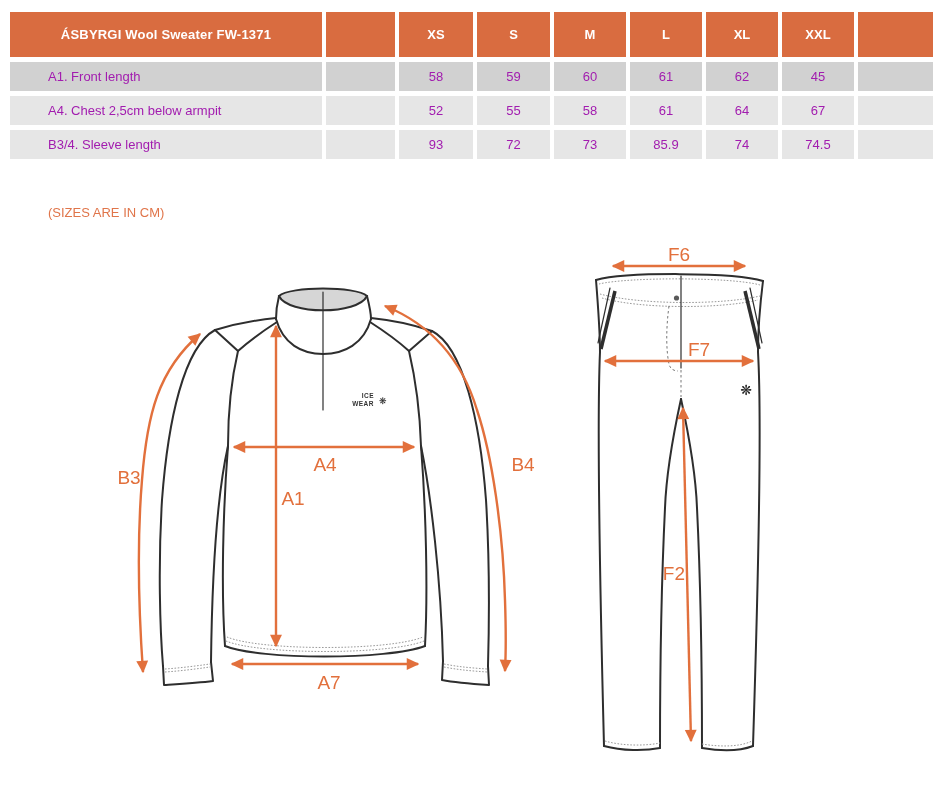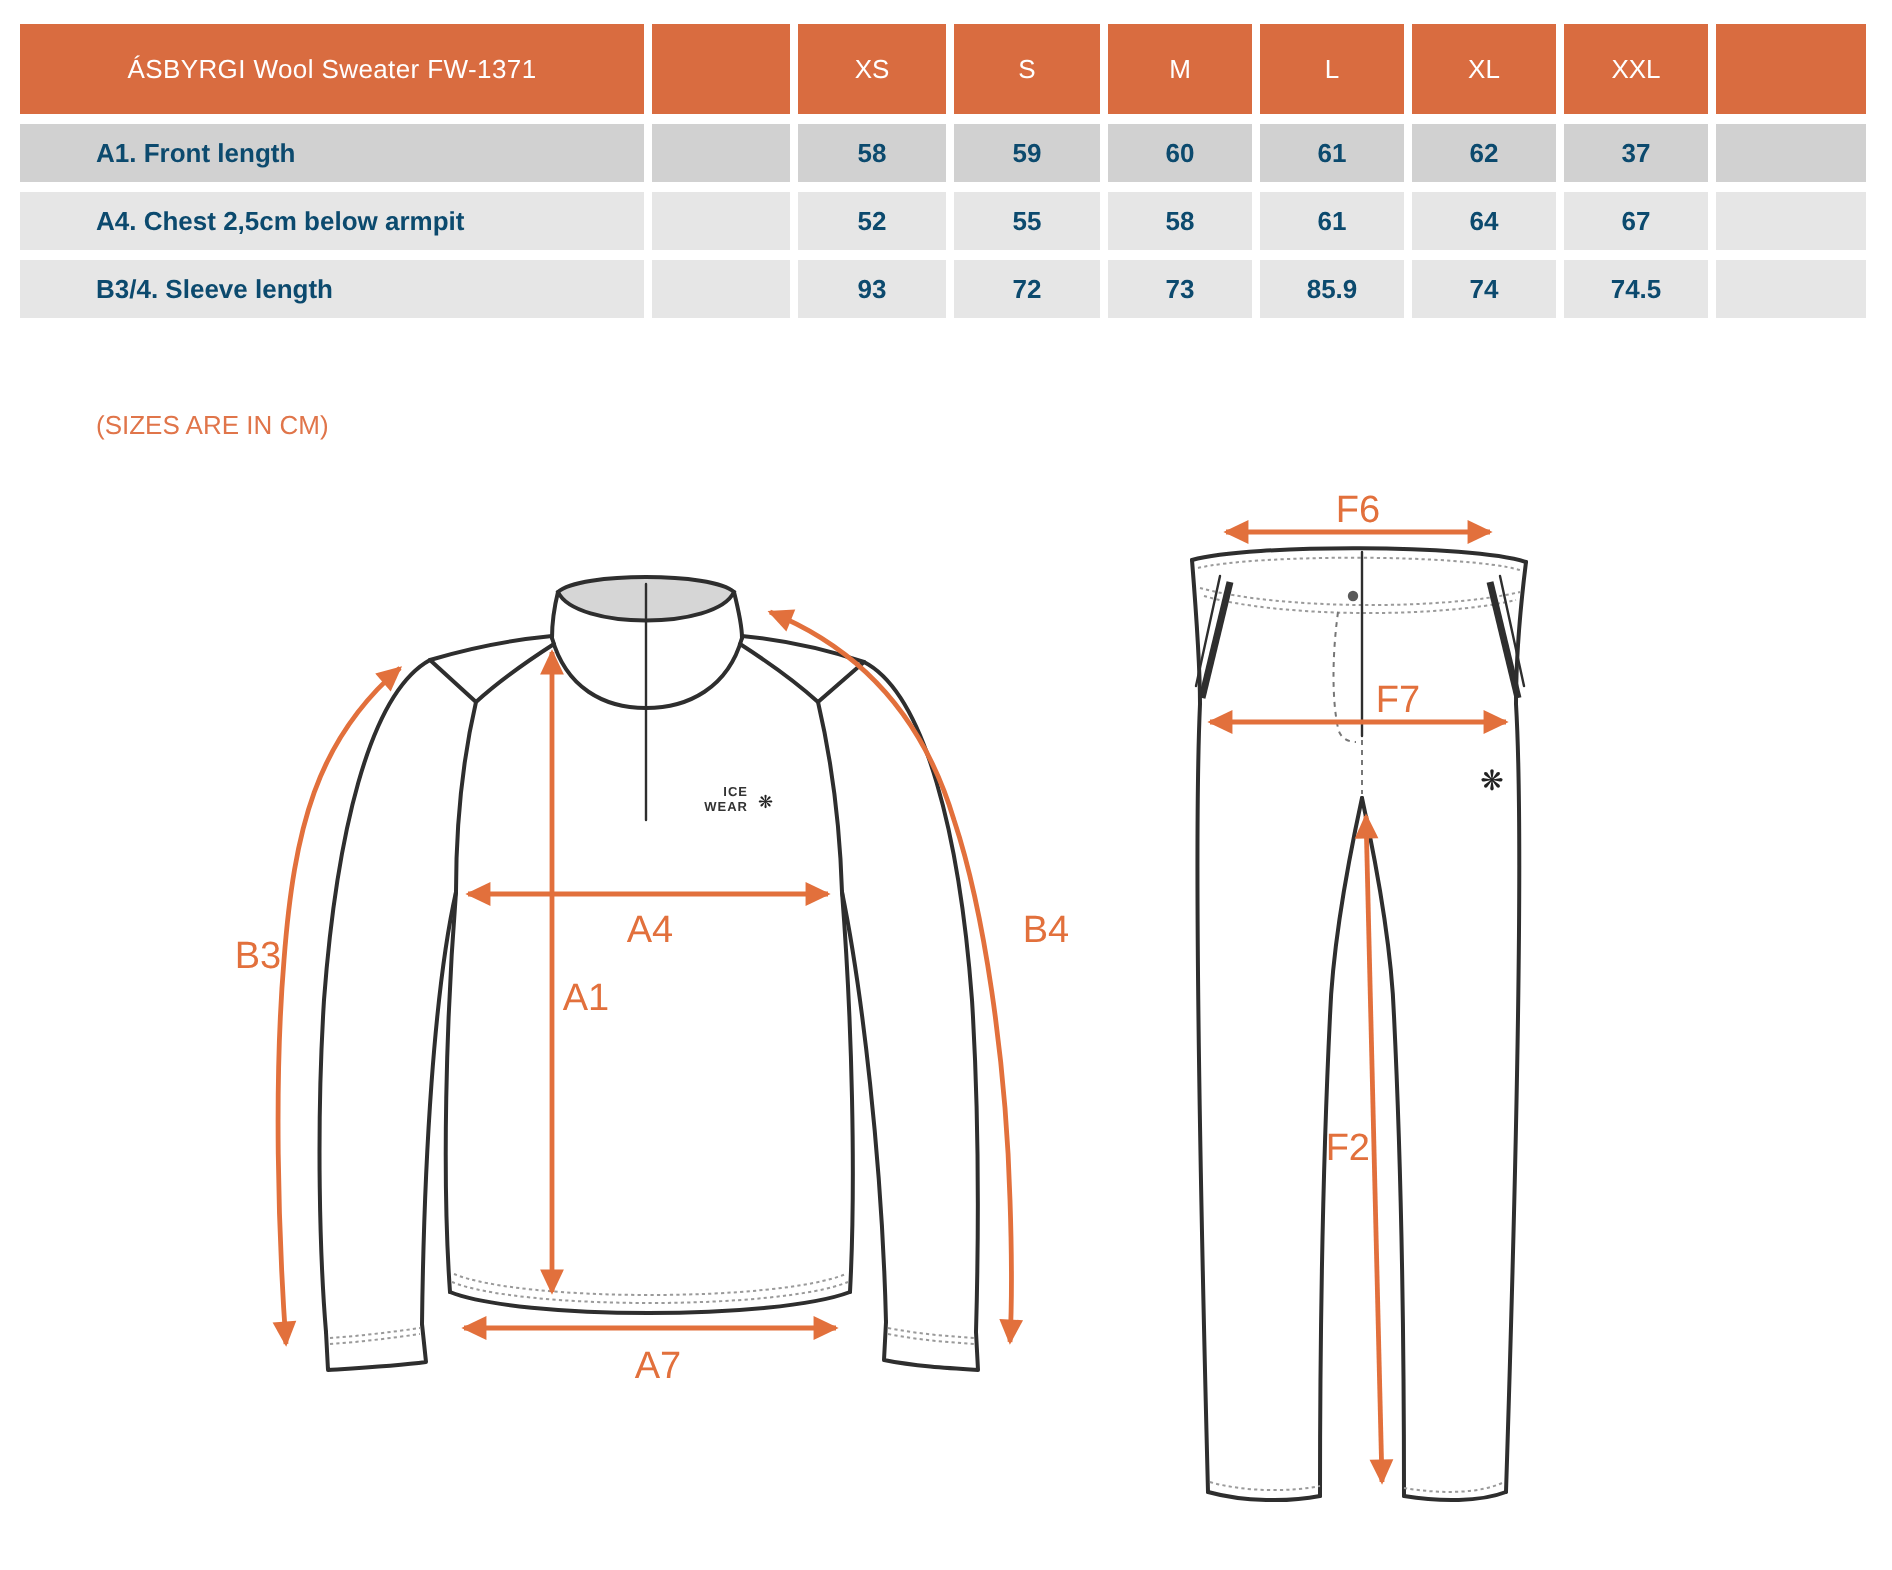--- a/index.html
+++ b/index.html
@@ -2,23 +2,23 @@
 <html><head>
 <meta charset="utf-8">
 <style>
   html,body{margin:0;padding:0;}
   .page{position:relative;width:946px;height:785px;background:#ffffff;overflow:hidden;
         font-family:"Liberation Sans", sans-serif;}
   
   table.size-table{border-collapse:separate;border-spacing:4px 5px;table-layout:fixed;
         width:931px;margin:7px 0 0 6px;}
   table.size-table td,table.size-table th{padding:0;vertical-align:middle;overflow:hidden;white-space:nowrap;}
-  tr.hdr th{height:45px;background:#d96c40;color:#ffffff;font-weight:normal;font-size:13px;text-align:center;}
+  tr.hdr th{height:45px;background:#d96c40;color:#ffffff;font-weight:bold;font-size:13px;text-align:center;}
   th.title-cell{text-align:left;padding-left:44px;font-size:15px;letter-spacing:.2px;}
-  tr.data td{height:29px;font-size:13px;color:#0c4a6e;text-align:center;font-weight:bold;}
+  tr.data td{height:29px;font-size:13px;color:#a21caf;text-align:center;}
   tr.data td.lbl{text-align:left;padding-left:38px;}
   tr.shade-a td{background:#d1d1d1;}
   tr.shade-b td{background:#e6e6e6;}
   
   .units-note{position:absolute;left:48px;top:205px;font-size:13px;color:#e0754a;}
   
   svg.diagrams{position:absolute;left:0;top:230px;}
   .outline{fill:none;stroke:#2e2e2e;stroke-width:2;stroke-linecap:round;stroke-linejoin:round;}
   .thin{fill:none;stroke:#2e2e2e;stroke-width:1.2;stroke-linecap:round;}
   .stitch{fill:none;stroke:#9a9a9a;stroke-width:1;stroke-dasharray:1.6 1.6;}
@@ -58,21 +58,21 @@
       <th></th>
     </tr>
     <tr class="data shade-a">
       <td class="lbl">A1. Front length</td>
       <td></td>
       <td>58</td>
       <td>59</td>
       <td>60</td>
       <td>61</td>
       <td>62</td>
-      <td>37</td>
+      <td>45</td>
       <td></td>
     </tr>
     <tr class="data shade-b">
       <td class="lbl">A4. Chest 2,5cm below armpit</td>
       <td></td>
       <td>52</td>
       <td>55</td>
       <td>58</td>
       <td>61</td>
       <td>64</td>

